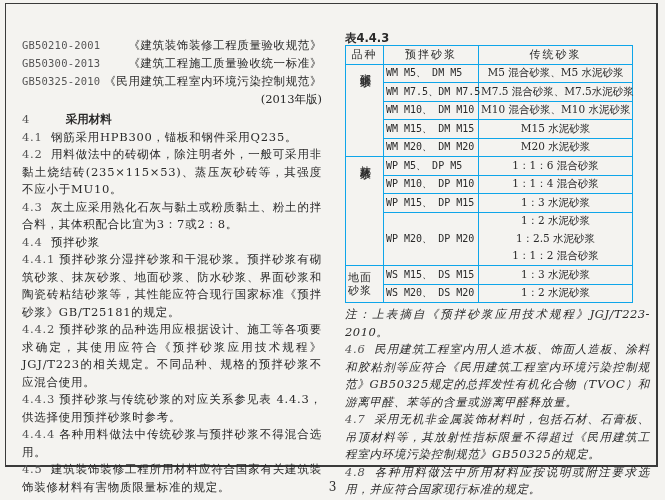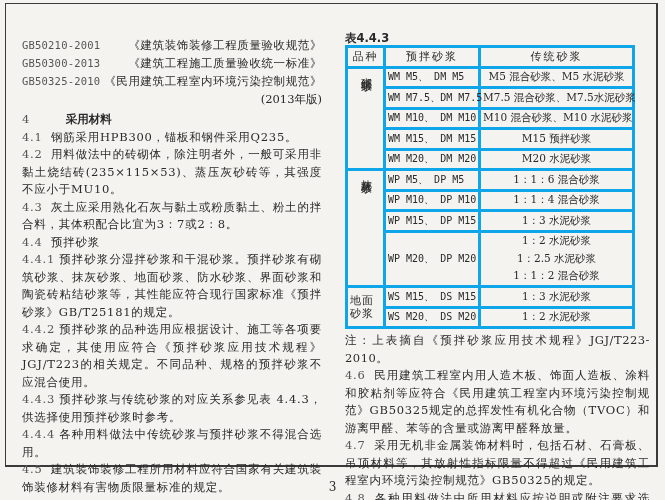--- a/index.html
+++ b/index.html
@@ -26,28 +26,28 @@
   .section-head .title { font-weight:bold; font-family:"DejaVu Sans","Liberation Sans",sans-serif; font-size:11.5px;text-align:center; }
   .col-right { position:absolute; left:345px; top:31px; width:300px; }
   .tbl-caption { font-size:11.5px; height:14px; line-height:14px; white-space:nowrap; position:relative; font-family:"DejaVu Sans","Liberation Sans",sans-serif; font-weight:bold; }
   .tbl-caption .tno { position:absolute; left:0; }
   .tbl-caption .ttl { position:absolute; left:86px; letter-spacing:0.8px; }
   table.mortar {
     border-collapse:collapse; width:287px; margin-top:0;
     font-size:10.5px; table-layout:fixed;
   }
   table.mortar td, table.mortar th {
-    border:3px solid #0ea5e9; height:17.5px; padding:0 2px; white-space:nowrap; font-weight:normal;
+    border:1px solid #0ea5e9; height:17.5px; padding:0 2px; white-space:nowrap; font-weight:normal;
   }
   table.mortar th { text-align:center; letter-spacing:2px; font-size:11px; }
   td.cat { text-align:left; writing-mode:vertical-rl; text-orientation:upright; letter-spacing:1px; font-size:11px; line-height:12px; padding:0; }
   td.cat.horiz { writing-mode:horizontal-tb; line-height:13px; white-space:normal; }
   td.pre { font-family:"DejaVu Sans Mono","Liberation Mono",monospace; font-size:10px; padding-left:4px; }
   td.trad { text-align:center; }
-  .right-text { font-size:11.5px; line-height:17.5px; width:305px; }
+  .right-text { font-size:11.5px; line-height:17.5px; width:305px;font-style:italic; }
   .right-text .note { margin-top:3px; letter-spacing:0.5px; }
   .page-num { position:absolute; left:0; width:665px; top:480px; text-align:center; font-size:12px; }
 </style>
 </head>
 <body>
 
 <div class="frame"></div>
 
 <div class="col-left">
   <div>
@@ -107,21 +107,21 @@
     <tr>
       <td class="pre">WM M7.5、DM M7.5</td>
       <td class="trad">M7.5 混合砂浆、M7.5水泥砂浆</td>
     </tr>
     <tr>
       <td class="pre">WM M10、 DM M10</td>
       <td class="trad">M10 混合砂浆、M10 水泥砂浆</td>
     </tr>
     <tr>
       <td class="pre">WM M15、 DM M15</td>
-      <td class="trad">M15 预拌砂浆</td>
+      <td class="trad">M15 水泥砂浆</td>
     </tr>
     <tr>
       <td class="pre">WM M20、 DM M20</td>
       <td class="trad">M20 水泥砂浆</td>
     </tr>
 
     <tr>
       <td class="cat" rowspan="6">抹灰砂浆</td>
       <td class="pre">WP M5、  DP M5</td>
       <td class="trad">1：1：6 混合砂浆</td>

